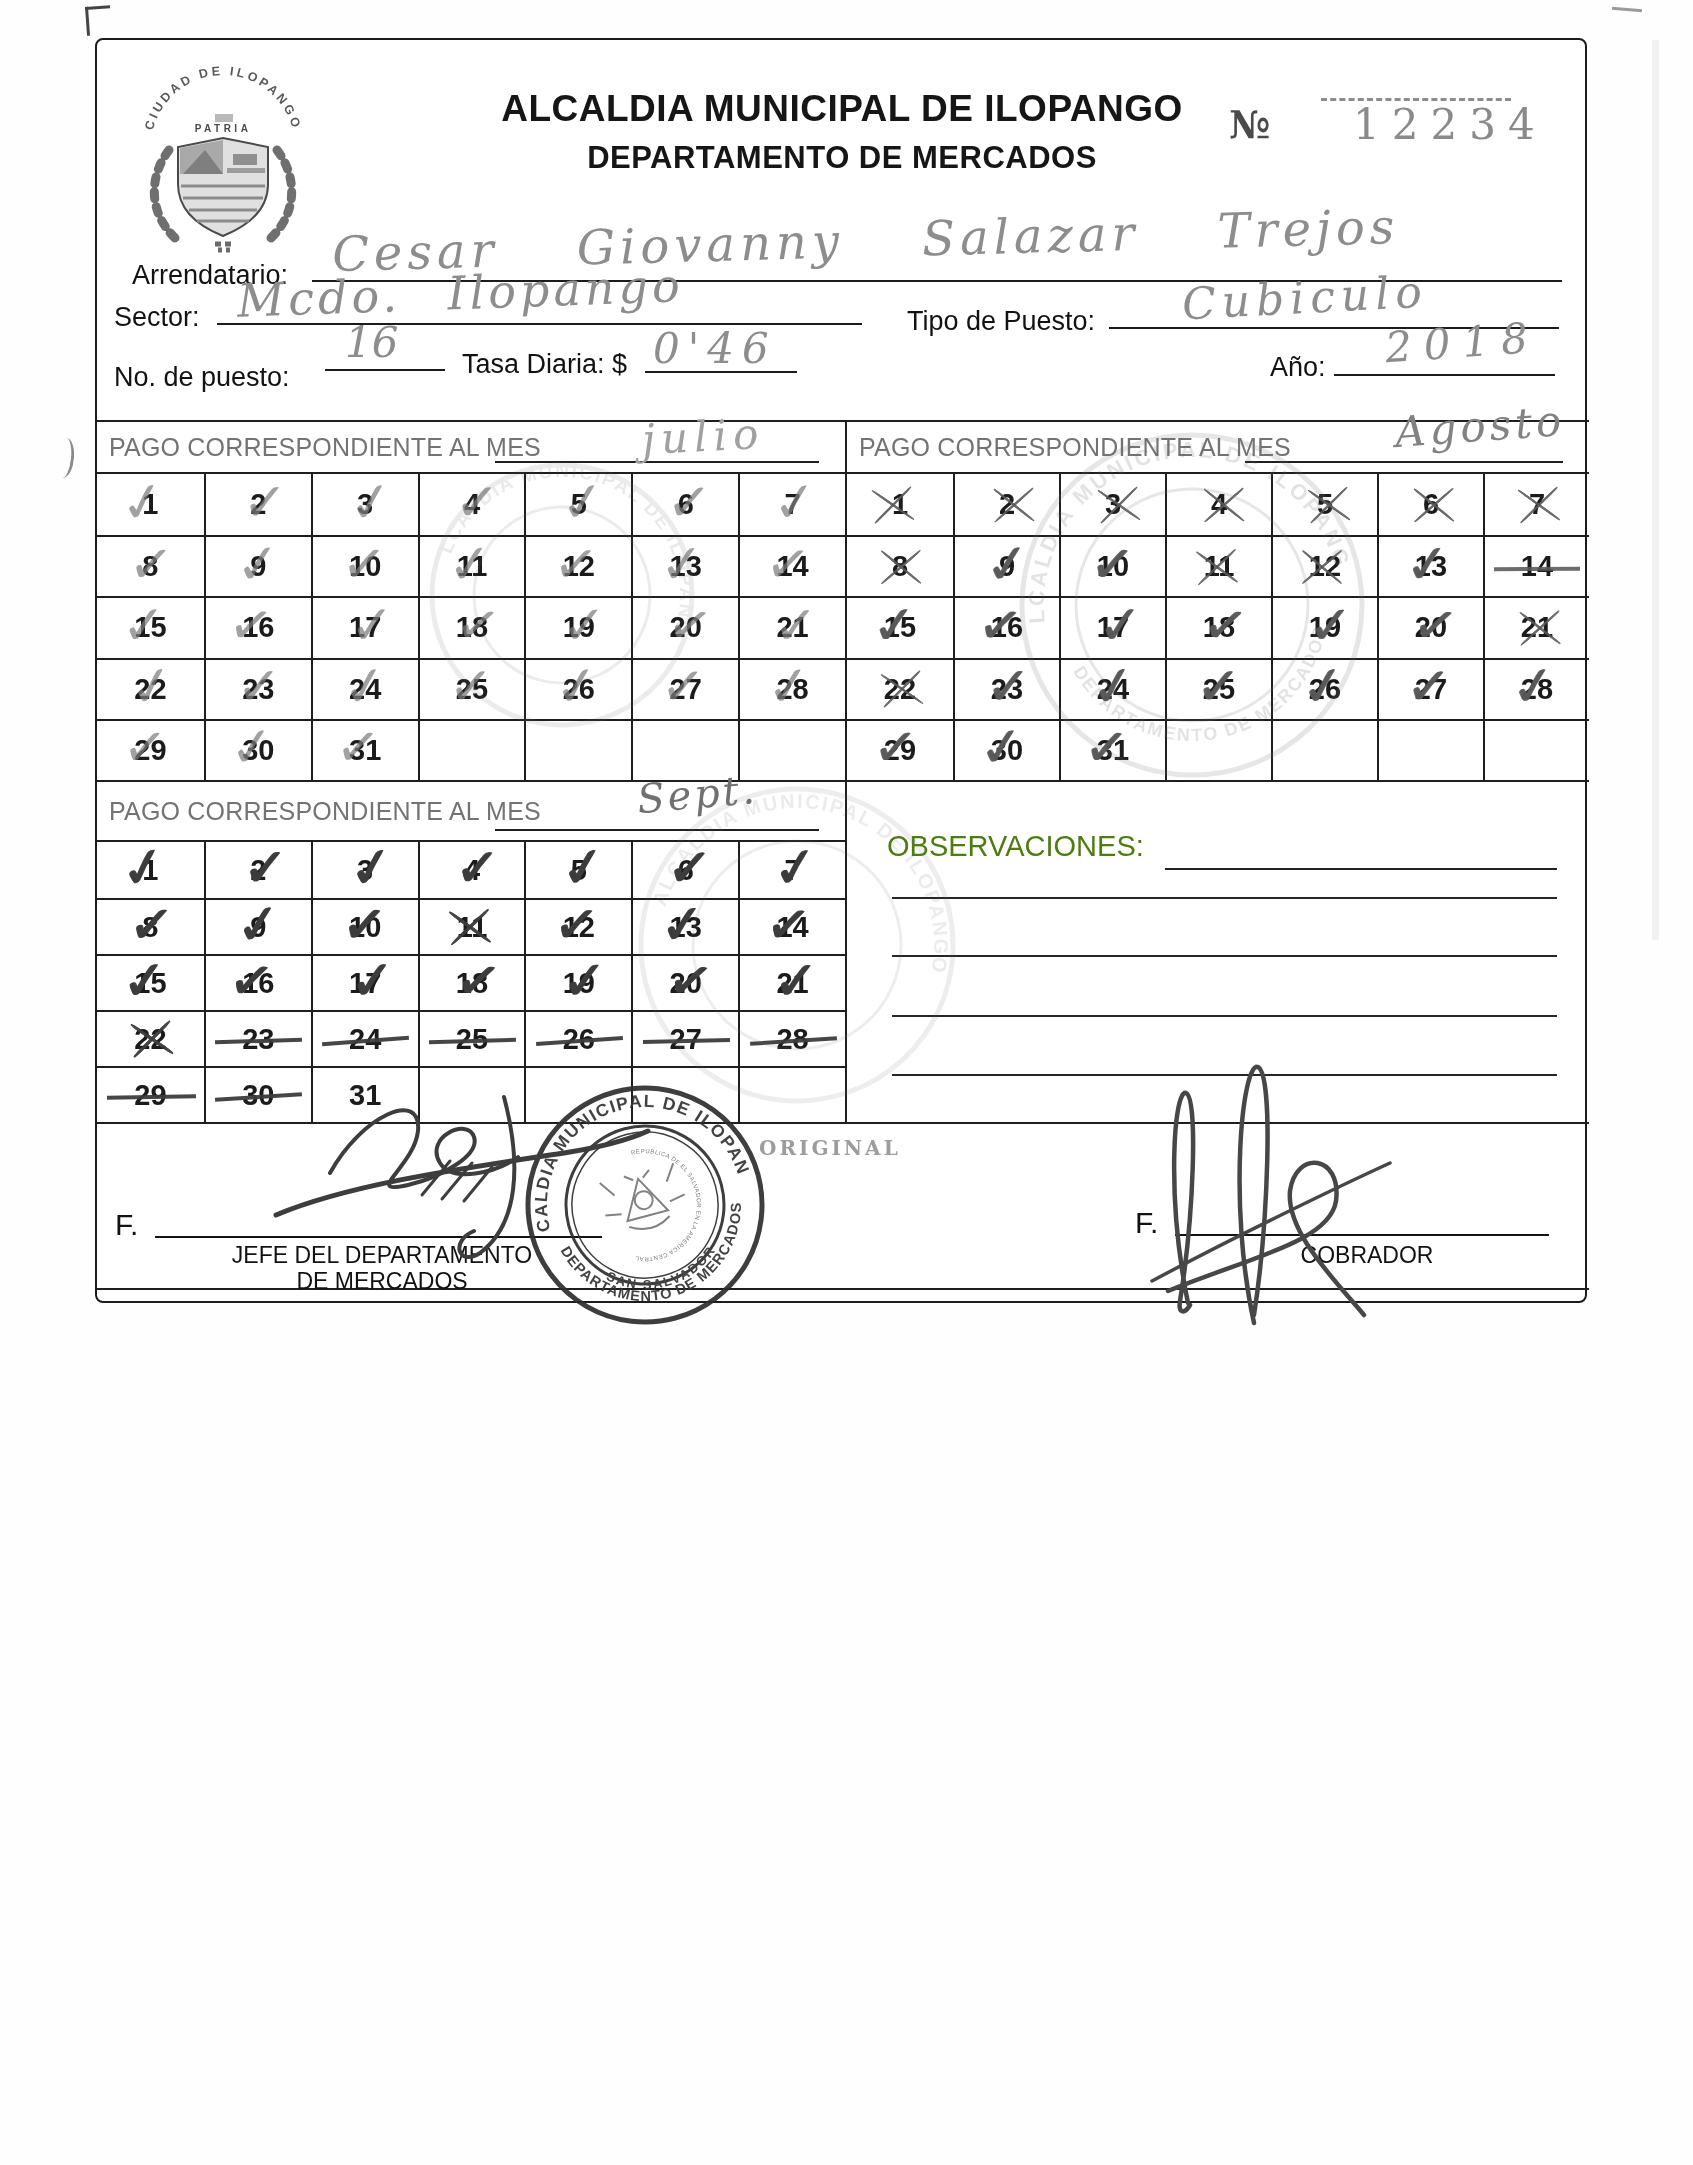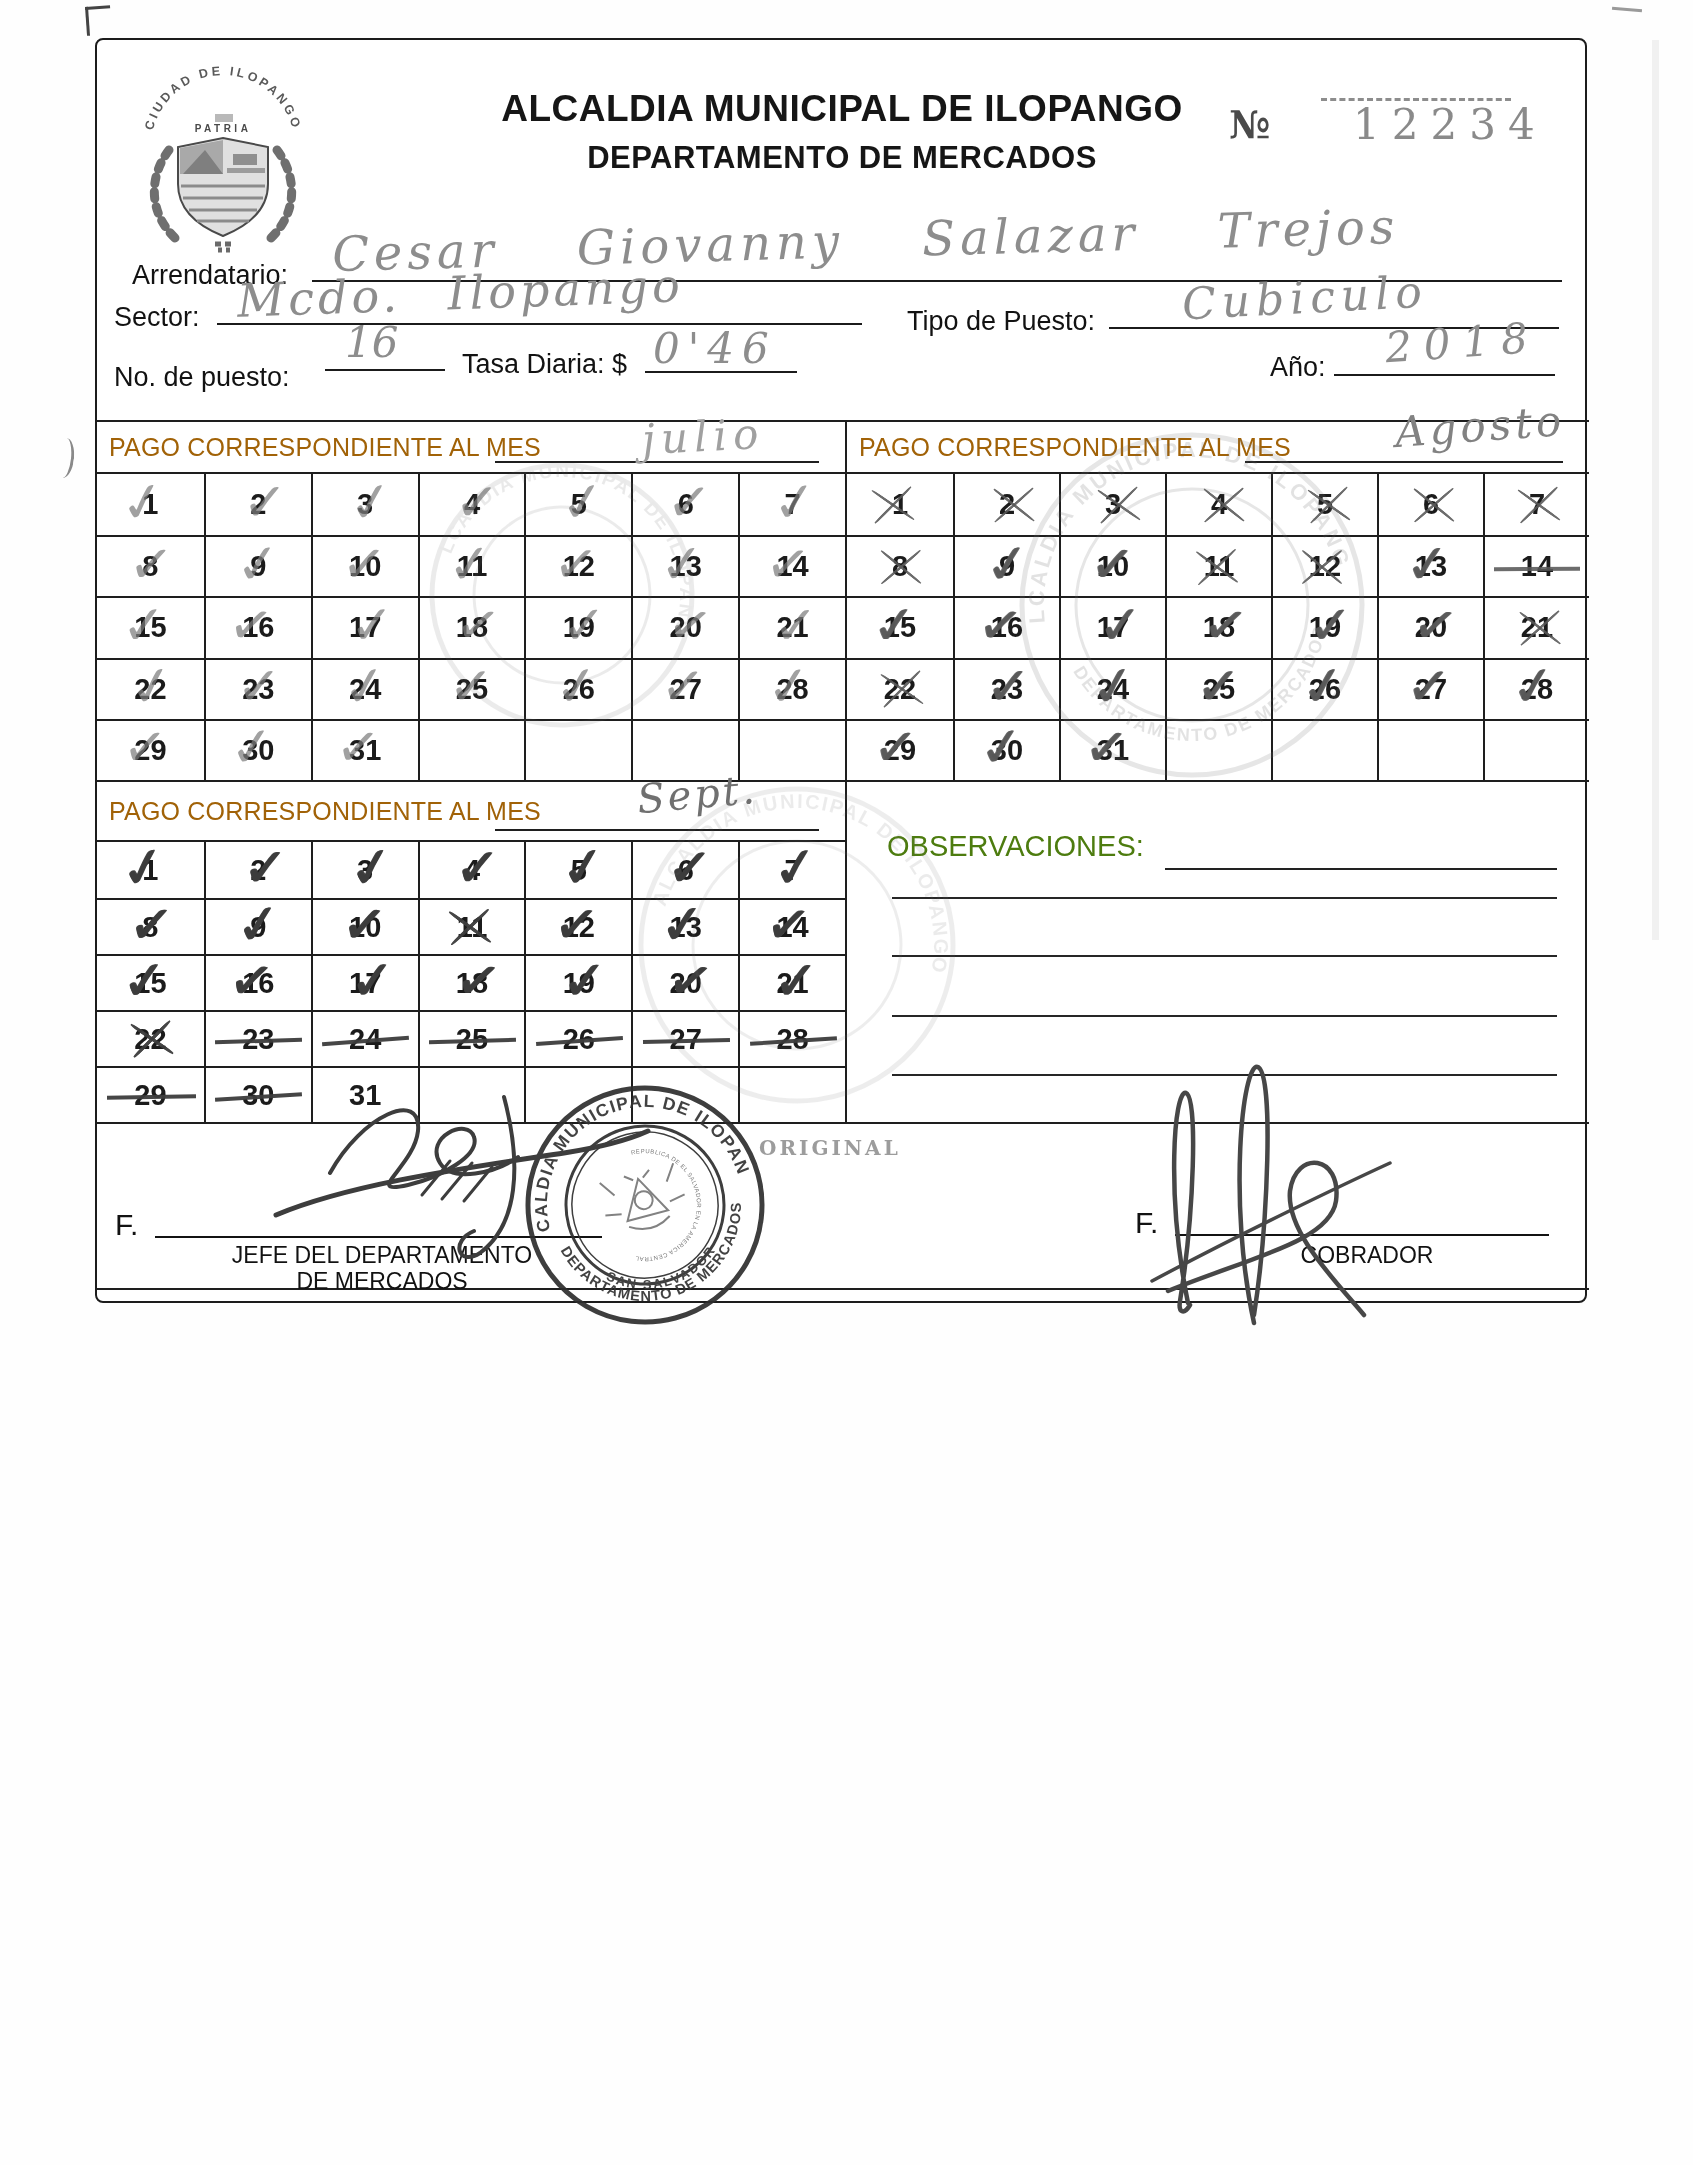--- a/index.html
+++ b/index.html
@@ -41,21 +41,21 @@
   .hw-tasa{left:556px;top:288px;font-size:42px;letter-spacing:8px;}
   .hw-anio{left:1288px;top:282px;font-size:42px;letter-spacing:12px;transform:rotate(-4deg);}
 
   
   .mgrid{position:absolute;border:2.5px solid #1e1e1e;display:flex;flex-direction:column;background:transparent;z-index:1;}
   #grid-0{left:0;top:380px;width:750px;height:362px;border-left:none;}
   #grid-1{left:750px;top:380px;width:742px;height:362px;border-left:none;border-right:none;}
   #grid-2{left:0;top:742px;width:750px;height:342px;border-left:none;border-top:none;}
   .head{position:relative;height:52px;border-bottom:2.5px solid #1e1e1e;display:flex;align-items:center;flex:none;}
   #grid-2 .head{height:60px;}
-  .pago-label{margin-left:12px;font-size:25px;letter-spacing:.2px;color:#a16207;white-space:nowrap;}
+  .pago-label{margin-left:12px;font-size:25px;letter-spacing:.2px;color:#737373;white-space:nowrap;}
   .mes-line{position:absolute;left:398px;right:26px;bottom:9px;border-bottom:2.5px solid #1f1f1f;}
   .mes-hw{position:absolute;font-family:"DejaVu Serif",serif;font-style:italic;font-size:42px;
           line-height:1;white-space:nowrap;z-index:3;}
   #grid-0 .mes-hw{left:545px;top:-6px;color:#a0a0a0;letter-spacing:6px;transform:rotate(-3deg);}
   #grid-1 .mes-hw{left:548px;top:-16px;color:#828282;letter-spacing:4px;transform:rotate(-4deg);}
   #grid-2 .mes-hw{left:540px;top:-8px;color:#707070;letter-spacing:3px;transform:rotate(-5deg);font-size:40px;}
   .cells{flex:1;display:grid;grid-template-columns:repeat(7,1fr);grid-template-rows:repeat(5,1fr);}
   .cell{position:relative;border-left:2px solid #1e1e1e;border-top:2px solid #1e1e1e;
         display:flex;align-items:center;justify-content:center;}
   .cell:nth-child(7n+1){border-left:none;}

